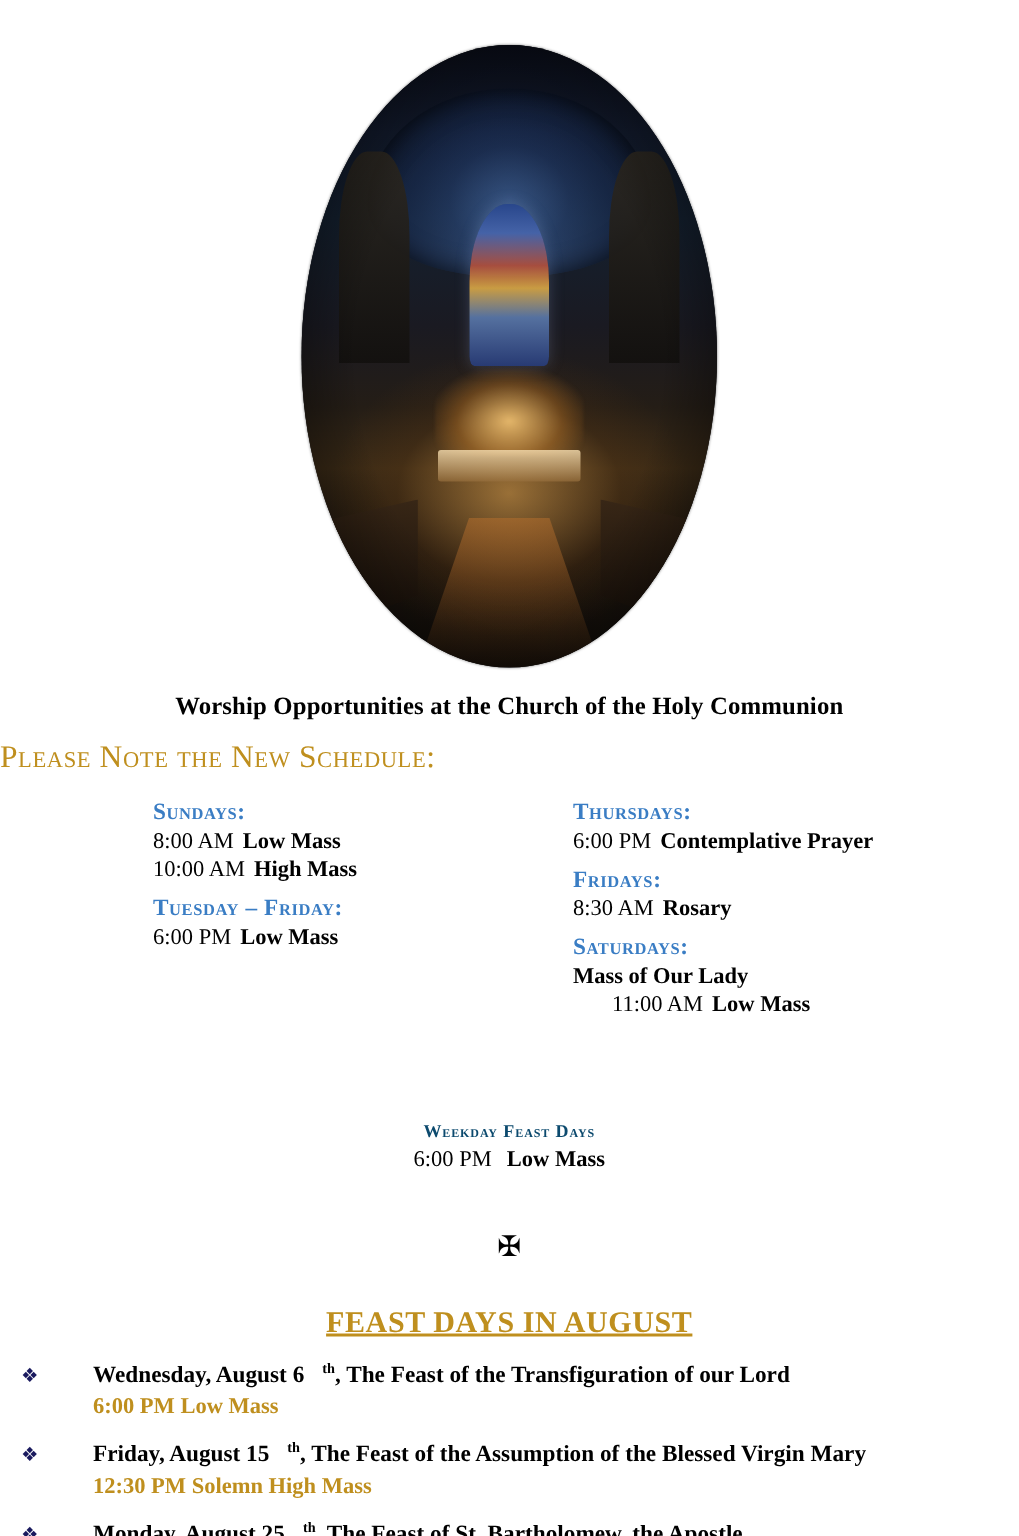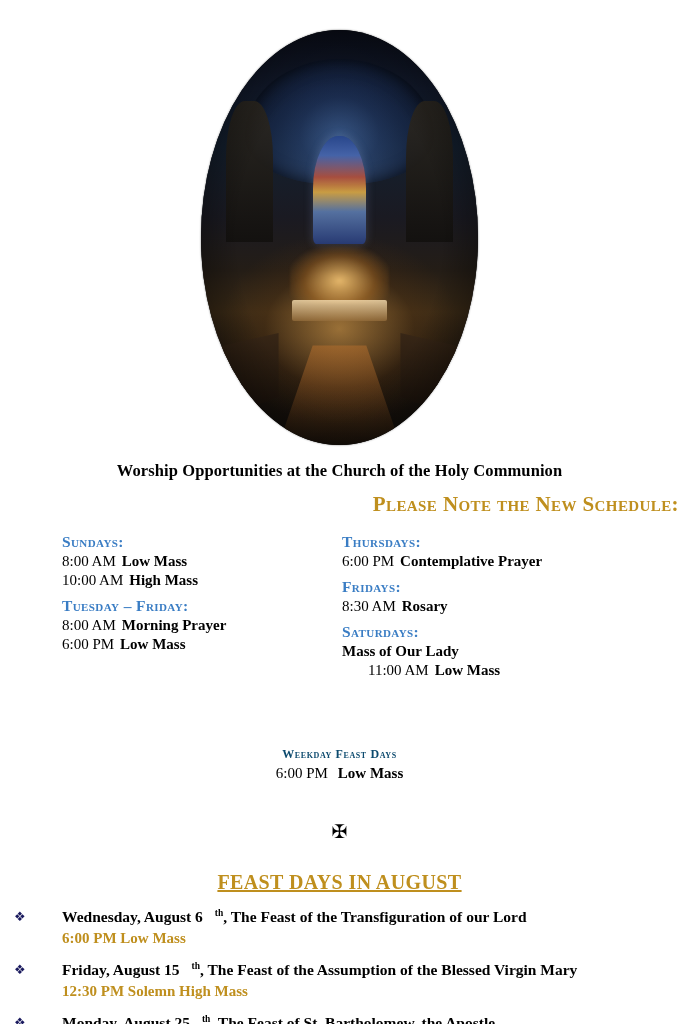--- a/index.html
+++ b/index.html
@@ -125,34 +125,35 @@
   
   .headline {
     text-align: center;
     font-size: 16.5px;
     font-weight: bold;
     color: #000;
     margin-top: 16px;
     letter-spacing: 0.1px;
   }
   .subhead {
-    text-align: right;
+    text-align: left;
     font-size: 21px;
-    font-weight: bold;
+    font-weight: normal;
     color: #bf8f1e;
     margin-top: 11px;
     font-variant: small-caps;
     letter-spacing: 0.4px;
   }
 
   .schedule {
     margin-top: 16px;
     position: relative;
     width: 540px;
     height: 200px;
+    margin-left: 40px;
   }
   .col-left { position: absolute; left: 62px; top: 0; width: 270px; }
   .col-right { position: absolute; left: 342px; top: 0; width: 300px; }
 
   .day {
     color: #3a7dc4;
     font-weight: bold;
     font-size: 15.5px;
     font-variant: small-caps;
     letter-spacing: 0.4px;
@@ -260,23 +261,20 @@
 
     <div class="day">Sundays:</div>
     <div class="line">
       <span class="t">8:00 AM</span><span class="v">Low Mass</span>
     </div>
     <div class="line">
       <span class="t">10:00 AM</span><span class="v">High Mass</span>
     </div>
 
     <div class="day">Tuesday – Friday:</div>
-    <div class="line">
-      <span class="t">8:00 AM</span><span class="v">Morning Prayer</span>
-    </div>
 
     <div class="line">
       <span class="t">6:00 PM</span><span class="v">Low Mass</span>
     </div>
   </div>
 
   <div class="col-right">
 
     <div class="day">Thursdays:</div>
     <div class="line">

